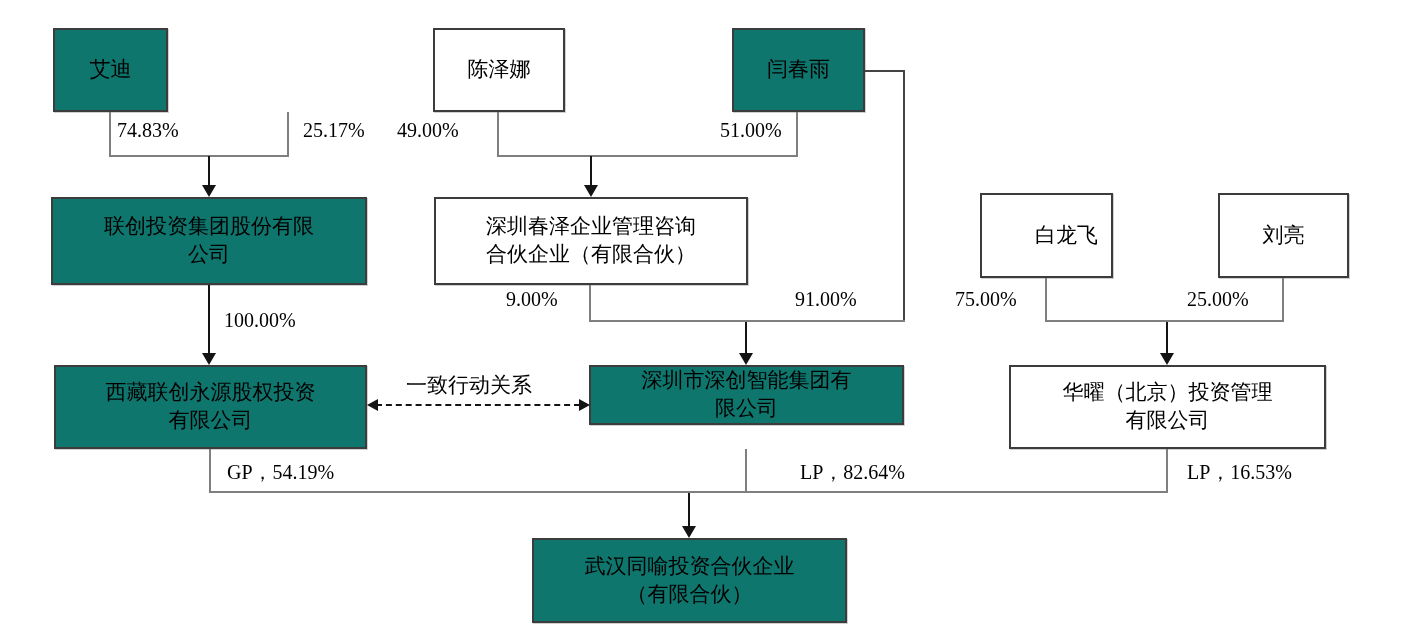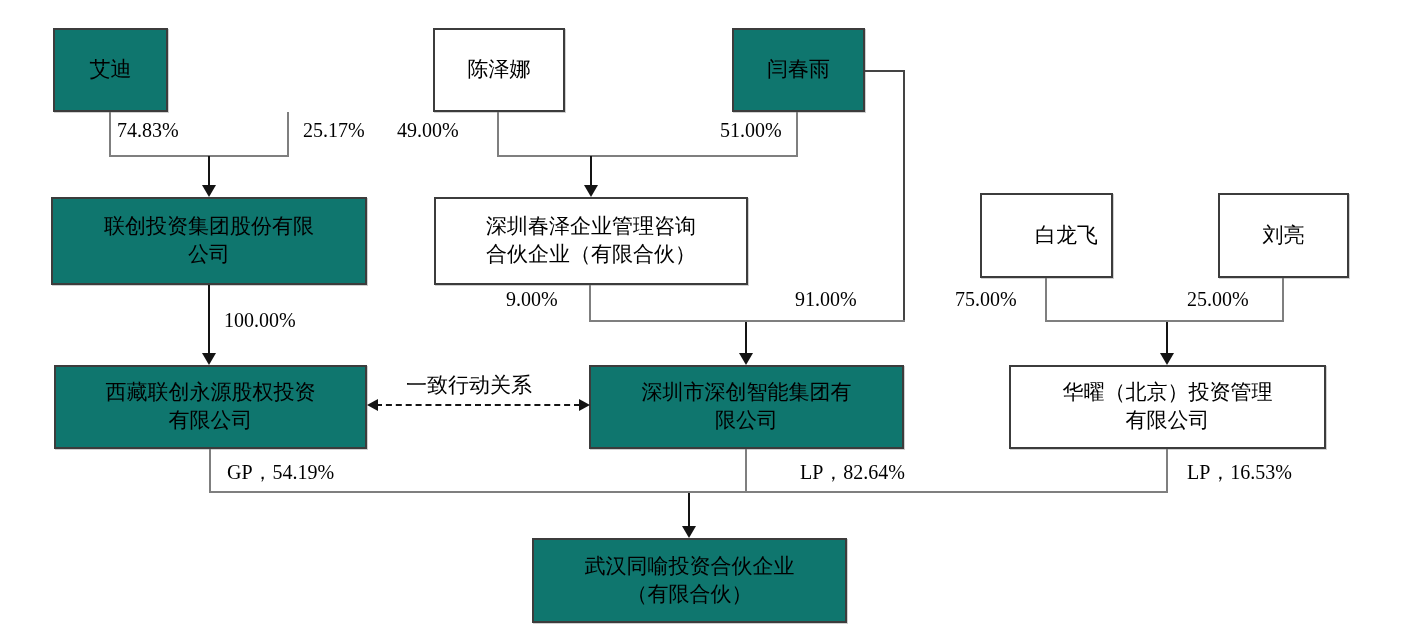--- a/index.html
+++ b/index.html
@@ -51,21 +51,21 @@
 
   <div class="box shaded" style="left:51px;top:197px;width:316px;height:88px;">联创投资集团股份有限
 公司</div>
   <div class="box" style="left:434px;top:197px;width:314px;height:88px;">深圳春泽企业管理咨询
 合伙企业（有限合伙）</div>
   <div class="box" style="left:980px;top:193px;width:133px;height:85px;padding-left:40px;">白龙飞</div>
   <div class="box" style="left:1218px;top:193px;width:131px;height:85px;">刘亮</div>
 
   <div class="box shaded" style="left:54px;top:365px;width:313px;height:84px;">西藏联创永源股权投资
 有限公司</div>
-  <div class="box shaded" style="left:589px;top:365px;width:315px;height:84px;">深圳市深创智能集团有
+  <div class="box shaded" style="left:589px;top:365px;width:315px;height:60px;">深圳市深创智能集团有
 限公司</div>
   <div class="box" style="left:1009px;top:365px;width:317px;height:84px;">华曜（北京）投资管理
 有限公司</div>
 
   <div class="box shaded" style="left:532px;top:538px;width:315px;height:85px;">武汉同喻投资合伙企业
 （有限合伙）</div>
 
   <div class="v" style="left:109px;top:112px;height:45px;"></div>
   <div class="v" style="left:287px;top:112px;height:45px;"></div>
   <div class="h" style="left:109px;top:155px;width:180px;"></div>

